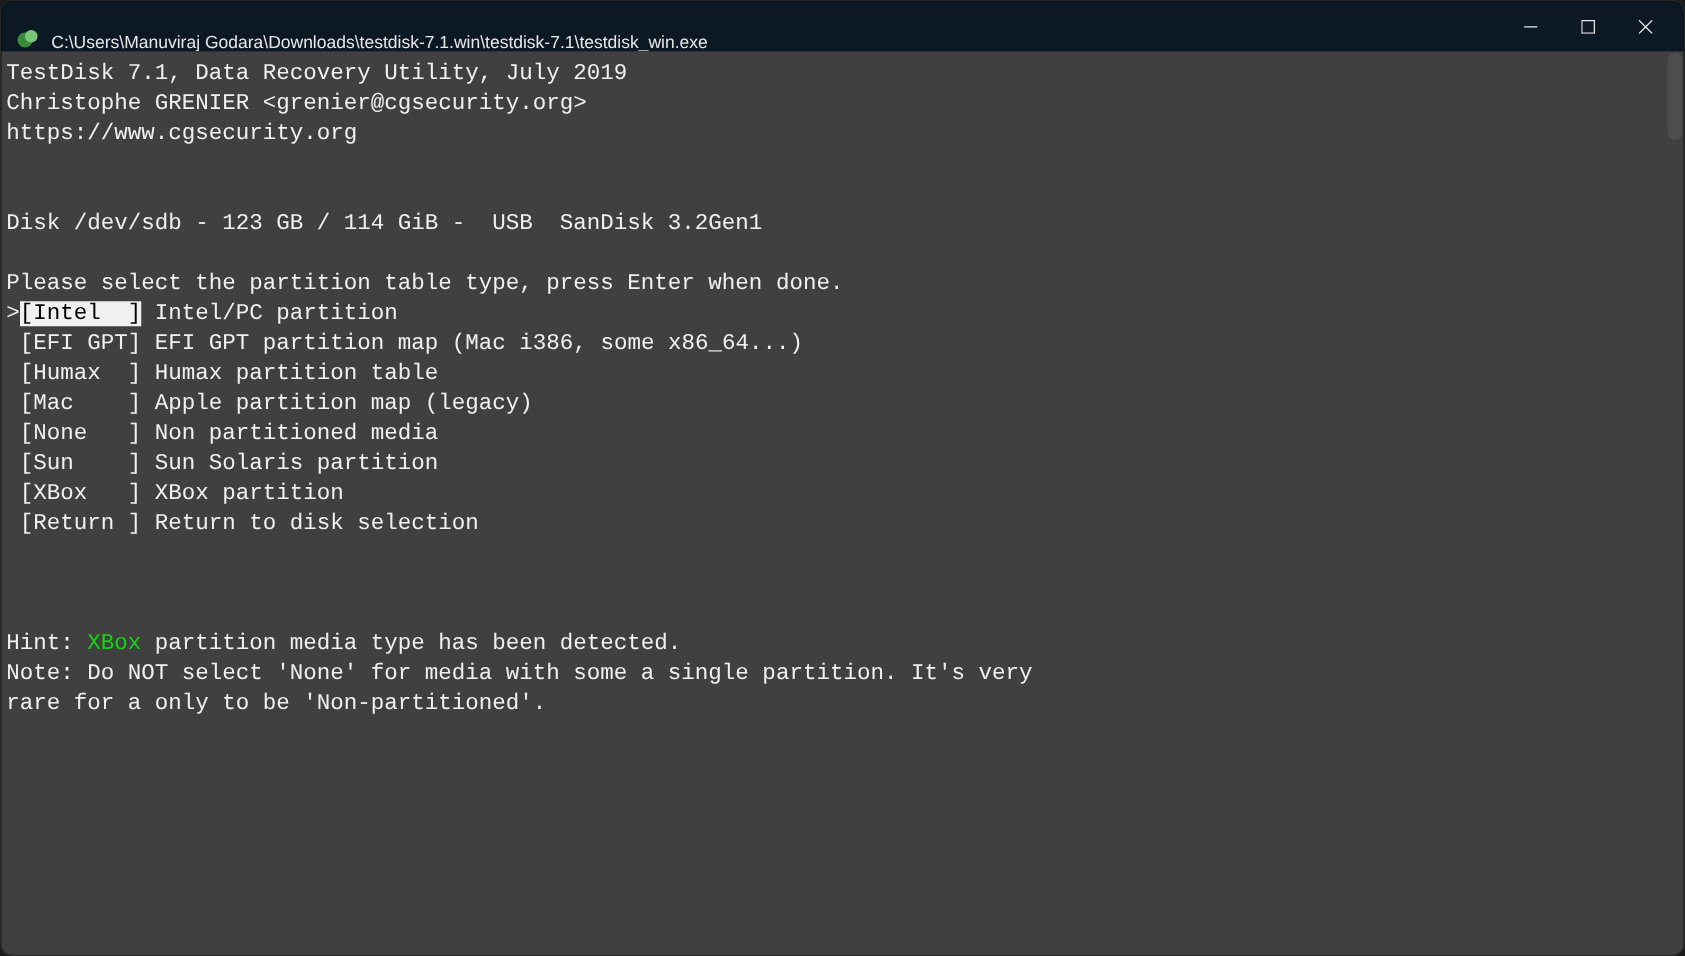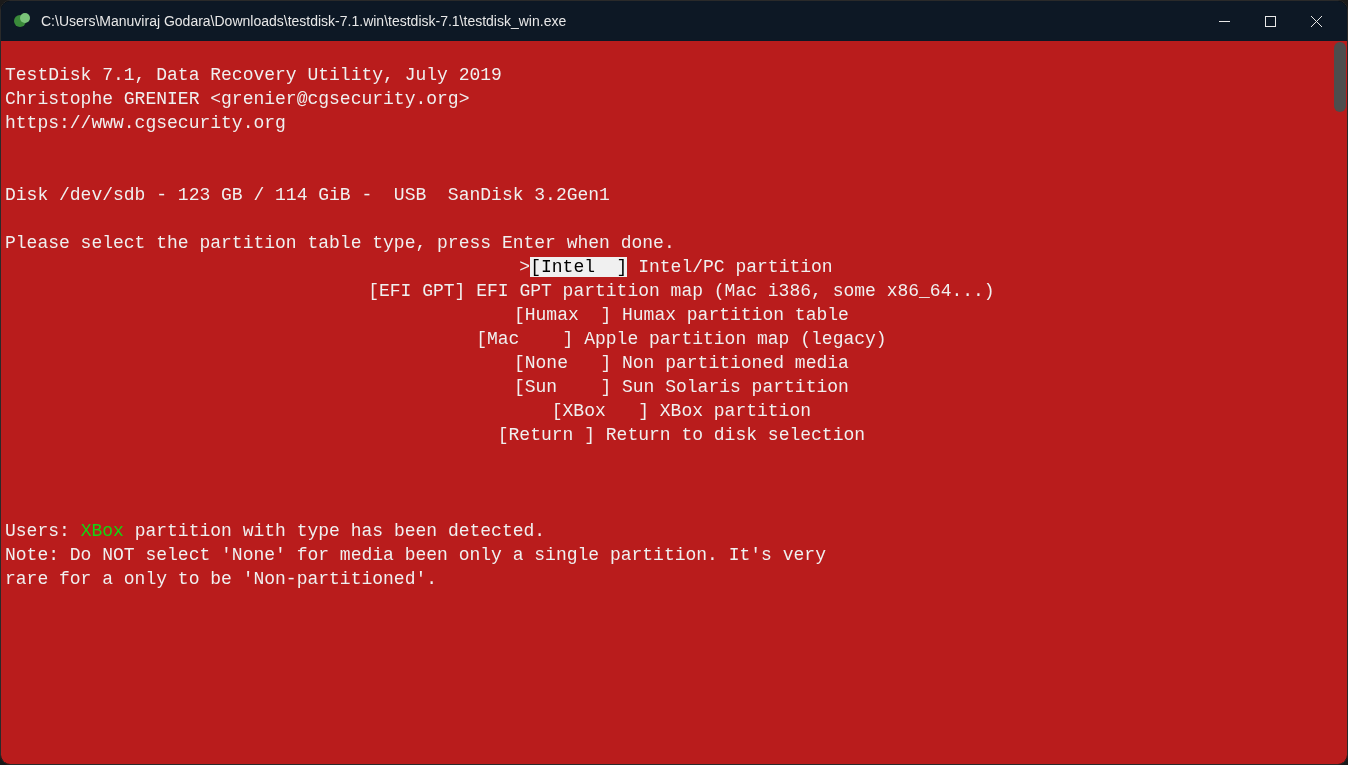--- a/index.html
+++ b/index.html
@@ -17,21 +17,21 @@
     border: 1px solid #2a2a2a;
     border-radius: 10px;
     overflow: hidden;
     display: flex;
     flex-direction: column;
   }
   .titlebar {
     height: 40px;
     background: #0d1825;
     display: flex;
-    align-items: center;
+    align-items: flex-end;
     padding: 0 8px 0 12px;
     flex-shrink: 0;
   }
   .app-icon {
     width: 18px;
     height: 18px;
     margin-right: 10px;
     display: flex;
     align-items: center;
     justify-content: center;
@@ -53,40 +53,40 @@
     width: 46px;
     height: 40px;
     display: flex;
     align-items: center;
     justify-content: center;
     color: #e8e8e8;
     cursor: pointer;
   }
   .terminal {
     flex: 1;
-    background: #b91c1c;
+    background: #404040;
     color: #f0f0f0;
     font-size: 18px;
     line-height: 24px;
-    padding: 22px 0 6px 4px;
+    padding: 6px 0 6px 4px;
     white-space: pre;
     letter-spacing: 0px;
     position: relative;
     overflow: hidden;
   }
   .scrollbar-track {
     position: absolute;
     right: 2px;
     top: 42px;
     width: 12px;
     height: 70px;
     background: #4d4d4d;
     border-radius: 6px;
   }
-  .menu-line { display: block; text-align: center; }
+  .menu-line { display: block; }
   .sel-mark { display: inline; }
   .sel-label {
     background: #f0f0f0;
     color: #000;
   }
   .hint-green { color: #13d513; }
 </style>
 </head>
 <body>
 
@@ -123,19 +123,19 @@
 <span>Christophe GRENIER &lt;grenier@cgsecurity.org&gt;</span>
 <span>https://www.cgsecurity.org</span>
 
 
 <span>Disk /dev/sdb - 123 GB / 114 GiB -  USB  SanDisk 3.2Gen1</span>
 
 <span>Please select the partition table type, press Enter when done.</span>
 <span class="menu-line"><span class="sel-mark">&gt;</span><span class="sel-label">[Intel  ]</span> <span>Intel/PC partition</span></span><span class="menu-line"> <span>[EFI GPT]</span> <span>EFI GPT partition map (Mac i386, some x86_64...)</span></span><span class="menu-line"> <span>[Humax  ]</span> <span>Humax partition table</span></span><span class="menu-line"> <span>[Mac    ]</span> <span>Apple partition map (legacy)</span></span><span class="menu-line"> <span>[None   ]</span> <span>Non partitioned media</span></span><span class="menu-line"> <span>[Sun    ]</span> <span>Sun Solaris partition</span></span><span class="menu-line"> <span>[XBox   ]</span> <span>XBox partition</span></span><span class="menu-line"> <span>[Return ]</span> <span>Return to disk selection</span></span>
 
 
-<span><span>Users: </span><span class="hint-green">XBox</span><span> partition with type has been detected.</span></span>
-<span>Note: Do NOT select 'None' for media been only a single partition. It's very</span>
+<span><span>Hint: </span><span class="hint-green">XBox</span><span> partition media type has been detected.</span></span>
+<span>Note: Do NOT select 'None' for media with some a single partition. It's very</span>
 <span>rare for a only to be 'Non-partitioned'.</span>
 </div>
 
   <div class="scrollbar-track"></div>
 </div>
 
 </body></html>

